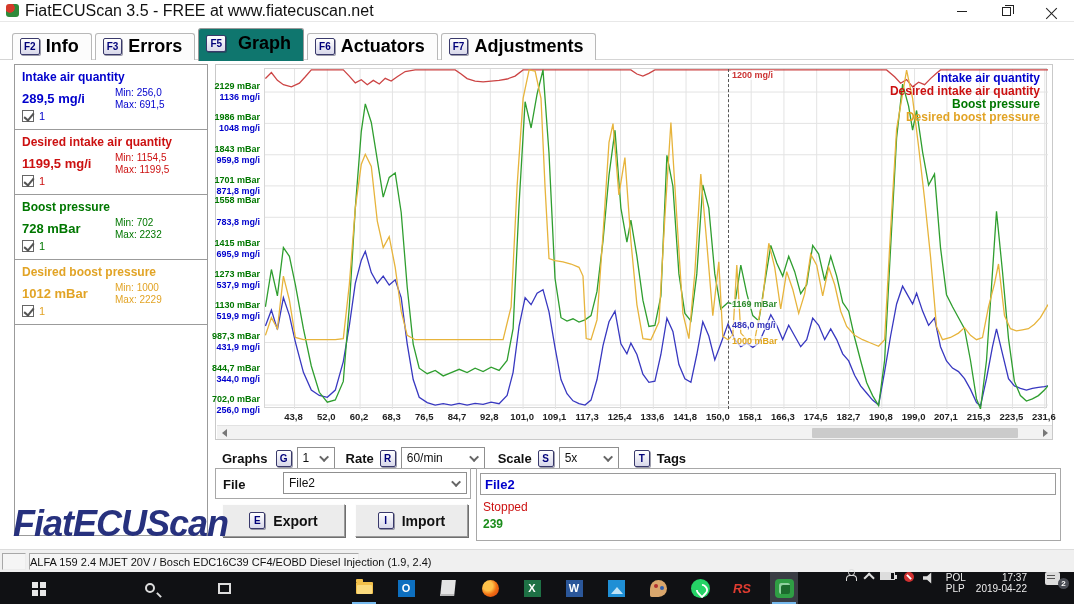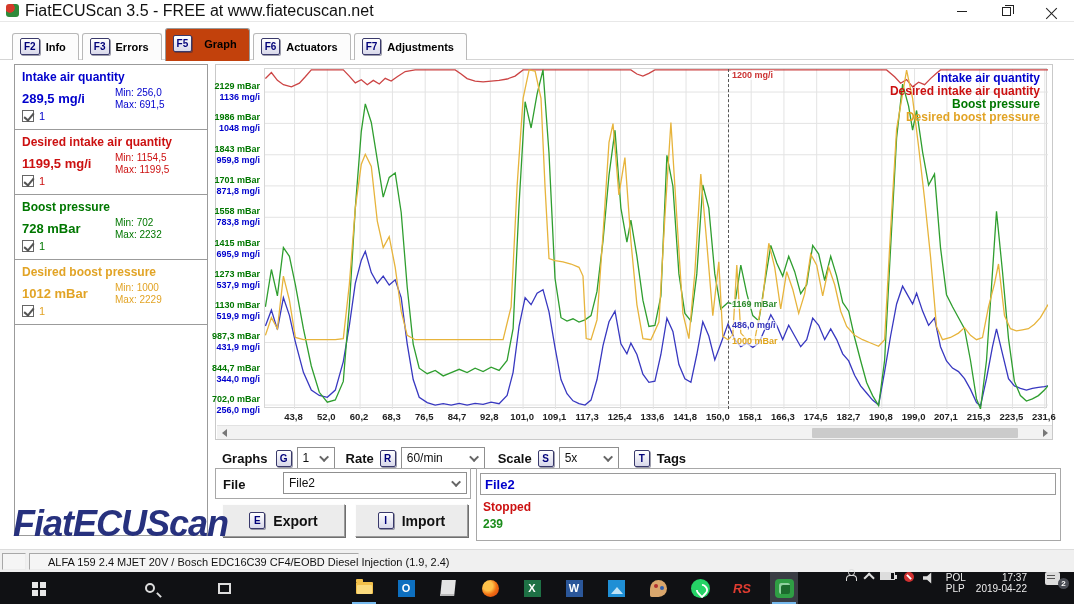--- a/index.html
+++ b/index.html
@@ -19,22 +19,22 @@
   .wc-max i:before{content:"";position:absolute;left:2px;top:-3px;width:8px;height:8px;border:1px solid #222;border-bottom:none;border-left:none;}
   .wc-close i{display:block;width:11px;height:11px;position:relative;}
   .wc-close i:before,.wc-close i:after{content:"";position:absolute;left:5px;top:0;height:15px;width:1px;background:#222;}
   .wc-close i:before{transform:rotate(45deg);} .wc-close i:after{transform:rotate(-45deg);}
   
   .tabbar{position:absolute;left:0;top:22px;width:1074px;height:38px;background:#fff;}
   .tabbar:after{content:"";position:absolute;left:0;bottom:0;width:100%;border-bottom:1px solid #d5d5d5;}
   .tabs{position:absolute;left:12px;bottom:0;display:flex;align-items:flex-end;}
   .tab{display:flex;align-items:center;gap:6px;background:#fcfcfc;border:1px solid #b8b8b8;border-bottom:none;
        border-radius:3px 3px 0 0;padding:4px 12px 5px 7px;margin-right:3px;height:27px;position:relative;z-index:1;}
-  .tab.active{background:#c2410c;height:33px;z-index:3;border-color:#9a9a9a;margin-bottom:-1px;padding-bottom:7px;gap:12px;}
-  .tab-label{font-weight:bold;font-size:11px;color:#000;}
+  .tab.active{background:#0f766e;height:33px;z-index:3;border-color:#9a9a9a;margin-bottom:-1px;padding-bottom:7px;gap:12px;}
+  .tab-label{font-weight:bold;font-size:18px;color:#000;}
   .keycap{display:inline-block;min-width:16px;text-align:center;border:1px solid #39396b;border-radius:2px;
           background:linear-gradient(180deg,#ffffff,#d8d8ea);color:#00007a;font-weight:bold;font-size:10px;
           padding:2px 3px;box-shadow:1px 1px 0 rgba(40,40,70,.45);}
   
   .sidebar{position:absolute;left:14px;top:64px;width:194px;height:472px;border:1px solid #9b9b9b;background:#fff;}
   .param-card{position:relative;border-bottom:1px solid #9b9b9b;height:65px;padding:5px 7px 0 7px;}
   .param-title{font-weight:bold;font-size:12px;}
   .param-value{font-weight:bold;font-size:13px;position:absolute;left:7px;top:26px;}
   .param-minmax{position:absolute;left:100px;top:22px;font-size:10px;line-height:12px;}
   .param-check{position:absolute;left:7px;top:45px;display:flex;align-items:center;gap:5px;}
@@ -63,29 +63,29 @@
   .ctrl-label{font-weight:bold;}
   .combo{height:22px;border:1px solid #8f8f8f;background:#fff;display:flex;align-items:center;font-size:12px;padding-left:5px;position:relative;}
   .combo .chev{margin-left:auto;margin-right:5px;width:7px;height:7px;border:solid #666;border-width:0 0 2px 2px;transform:rotate(-45deg) translateY(-2px);}
   .groupbox{position:absolute;border:1px solid #a8a8a8;background:#fff;}
   .btn3d{position:absolute;height:33px;background:#ececec;border:1px solid #9a9a9a;border-top-color:#fdfdfd;border-left-color:#fdfdfd;
          box-shadow:1px 1px 0 #6f6f6f;display:flex;align-items:center;justify-content:center;gap:8px;font-weight:bold;font-size:14px;}
   .startbtn{position:absolute;background:#d9eefb;border:1px solid #6aa4cc;box-shadow:inset 0 0 0 1px #eaf6fd;
             display:flex;align-items:center;justify-content:center;gap:8px;font-weight:bold;font-size:14px;}
   .file2-input{position:absolute;border:1px solid #9a9a9a;font-family:"Liberation Sans",sans-serif;
                font-size:13px;font-weight:bold;color:#0000cc;padding:0 4px;background:#fff;}
-  .status-red{position:absolute;color:#cc1111;font-weight:bold;font-size:12px;}
+  .status-red{position:absolute;color:#cc1111;font-weight:normal;font-size:12px;}
   .counter-green{position:absolute;color:#1a8c1a;font-weight:bold;font-size:12px;}
   .logo{position:absolute;left:13px;top:503px;font-size:36px;font-weight:bold;font-style:italic;
         color:#27317e;letter-spacing:-1px;}
   
   .statusbar{position:absolute;left:0;top:549px;width:1074px;height:23px;background:#f0f0f0;border-top:1px solid #dcdcdc;}
   .sunken{position:absolute;top:3px;height:17px;background:#f5f5f5;border:1px solid;border-color:#a8a8a8 #ececec #ececec #a8a8a8;}
   .sunken.cell1{left:2px;width:24px;}
-  .sunken.cell2{left:29px;width:330px;font-size:11px;padding:2px 0 0 18px;white-space:nowrap;}
+  .sunken.cell2{left:29px;width:330px;font-size:11px;padding:2px 0 0 0;white-space:nowrap;}
   
   .taskbar{position:absolute;left:0;top:572px;width:1074px;height:32px;background:#101114;display:flex;align-items:center;}
   .tb-icon{width:28px;height:32px;display:flex;align-items:center;justify-content:center;position:relative;margin-left:14px;flex:0 0 auto;}
   .tb-icon:nth-child(1){margin-left:24px;}
   .tb-icon:nth-child(2){margin-left:84px;}
   .tb-icon:nth-child(3){margin-left:46px;}
   .tb-icon:nth-child(4){margin-left:112px;}
   .tb-icon.active:after{content:"";position:absolute;left:2px;bottom:0;width:24px;height:2px;background:#76b9ed;}
   .tb-icon.focused{background:#3a3d44;}
   .ic{position:relative;}
@@ -231,21 +231,21 @@
   <div class="chartbox">
     <div class="ylabels" id="ylabels">
         <div class="ylab" style="top: 13.0323px; color: rgb(0, 119, 0);">2129 mBar</div>
         <div class="ylab" style="top: 24.0323px; color: rgb(0, 0, 204);">1136 mg/i</div>
         <div class="ylab" style="top: 44.4px; color: rgb(0, 119, 0);">1986 mBar</div>
         <div class="ylab" style="top: 55.4px; color: rgb(0, 0, 204);">1048 mg/i</div>
         <div class="ylab" style="top: 75.7677px; color: rgb(0, 119, 0);">1843 mBar</div>
         <div class="ylab" style="top: 86.7677px; color: rgb(0, 0, 204);">959,8 mg/i</div>
         <div class="ylab" style="top: 106.916px; color: rgb(0, 119, 0);">1701 mBar</div>
         <div class="ylab" style="top: 117.916px; color: rgb(0, 0, 204);">871,8 mg/i</div>
-        <div class="ylab" style="top: 138px; color: rgb(0, 119, 0);">1558 mBar</div>
+        <div class="ylab" style="top: 127px; color: rgb(0, 119, 0);">1558 mBar</div>
         <div class="ylab" style="top: 149.284px; color: rgb(0, 0, 204);">783,8 mg/i</div>
         <div class="ylab" style="top: 169.652px; color: rgb(0, 119, 0);">1415 mBar</div>
         <div class="ylab" style="top: 180.652px; color: rgb(0, 0, 204);">695,9 mg/i</div>
         <div class="ylab" style="top: 200.8px; color: rgb(0, 119, 0);">1273 mBar</div>
         <div class="ylab" style="top: 211.8px; color: rgb(0, 0, 204);">537,9 mg/i</div>
         <div class="ylab" style="top: 232.168px; color: rgb(0, 119, 0);">1130 mBar</div>
         <div class="ylab" style="top: 243.168px; color: rgb(0, 0, 204);">519,9 mg/i</div>
         <div class="ylab" style="top: 263.47px; color: rgb(0, 119, 0);">987,3 mBar</div>
         <div class="ylab" style="top: 274.47px; color: rgb(0, 0, 204);">431,9 mg/i</div>
         <div class="ylab" style="top: 294.75px; color: rgb(0, 119, 0);">844,7 mBar</div>

